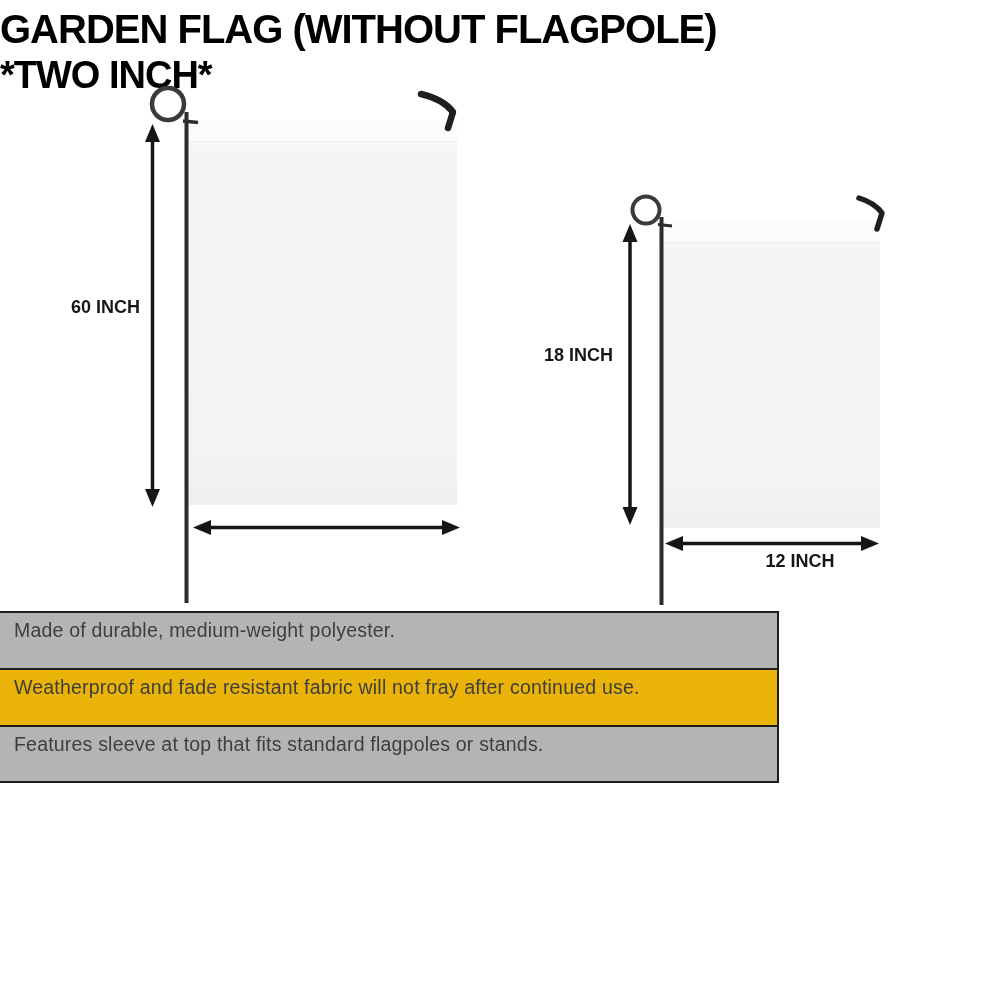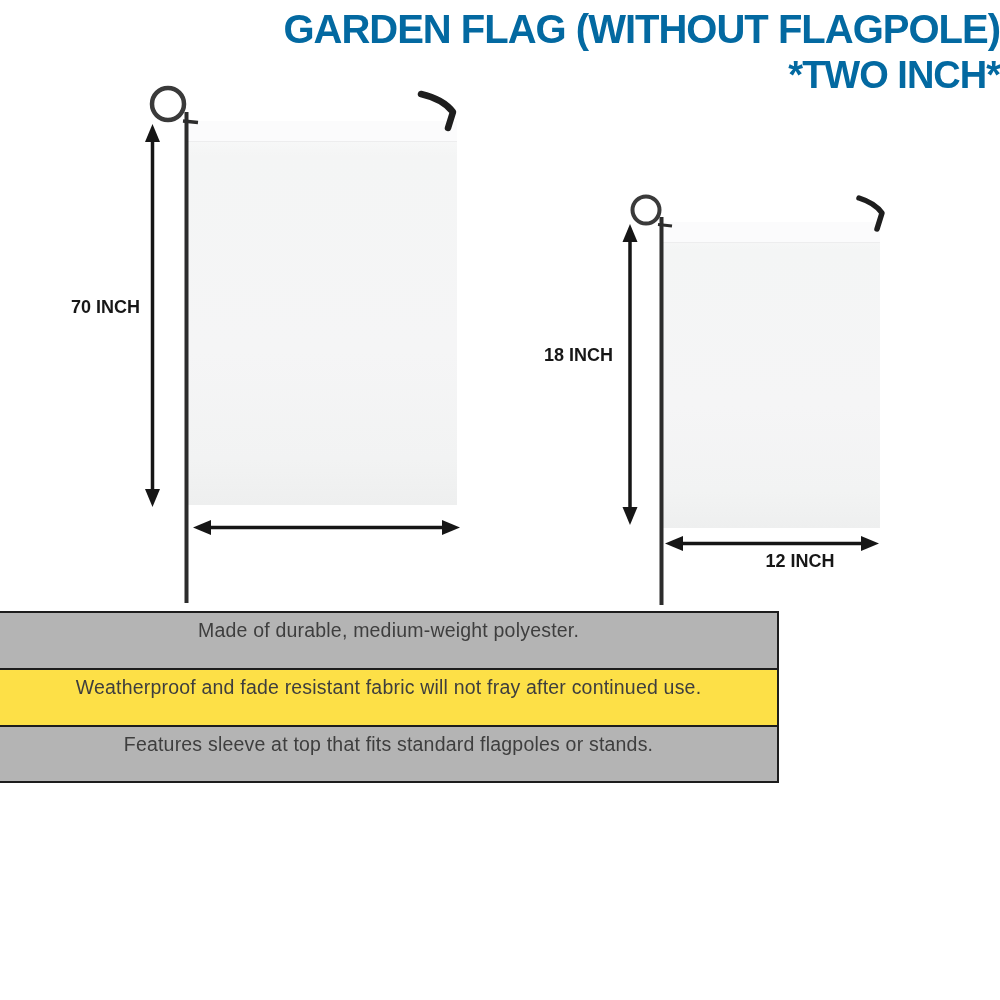--- a/index.html
+++ b/index.html
@@ -2,22 +2,22 @@
 <html><head>
 <meta charset="utf-8">
 <style>
   html,body{margin:0;padding:0;background:#ffffff;}
   .canvas{
     position:relative;width:1000px;height:1000px;background:#ffffff;overflow:hidden;
     font-family:"Liberation Sans", sans-serif;
   }
   
   .title{
-    position:absolute;top:6px;left:0;width:1000px;text-align:right;
-    color:#0369a1;font-weight:bold;letter-spacing:-1px;line-height:1.18;
+    position:absolute;top:6px;left:0;width:1000px;text-align:left;
+    color:#000000;font-weight:bold;letter-spacing:-1px;line-height:1.18;
   }
   .title .line1{font-size:40px;}
   .title .line2{font-size:38px;}
   
   .flag{
     position:absolute;
     background:linear-gradient(180deg,#fbfbfb 0%,#f4f5f5 9%,#f5f5f6 60%,#f2f3f3 88%,#eeefef 100%);
   }
   .flag .sleeve{
     position:absolute;top:0;left:0;right:0;height:20px;
@@ -32,29 +32,28 @@
     position:absolute;color:#171717;font-weight:bold;font-size:18px;letter-spacing:0px;
   }
   .dim-40{left:40px;top:297px;width:100px;text-align:right;}
   .dim-28{left:216px;top:535px;width:220px;text-align:center;}
   .dim-18{left:513px;top:345px;width:100px;text-align:right;}
   .dim-12{left:690px;top:551px;width:220px;text-align:center;}
   
   .features{
     position:absolute;left:0;top:611px;width:777px;
     border-right:2.5px solid #1d1d1d;
-    text-align:center;
   }
   .feature-row{
     box-sizing:border-box;height:57.2px;border-top:2.5px solid #1d1d1d;
     padding:6px 14px;font-size:19.5px;color:#3e3e3e;letter-spacing:0.2px;
   }
   .feature-row:last-child{border-bottom:2.5px solid #1d1d1d;}
   .feature-row.shaded{background:#b4b4b4;}
-  .feature-row.plain{background:#fde047;}
+  .feature-row.plain{background:#eab308;}
 </style>
 </head>
 <body>
 
 <div class="canvas">
 
   <div class="title">
     <div class="line1">GARDEN FLAG (WITHOUT FLAGPOLE)</div>
     <div class="line2">*TWO INCH*</div>
   </div>
@@ -100,21 +99,21 @@
       <polygon points="630,525 622.5,507 637.5,507" fill="#161616"></polygon>
     </g>
 
     <g>
       <line x1="681" y1="543.5" x2="862" y2="543.5" stroke="#161616" stroke-width="3.5"></line>
       <polygon points="665,543.5 683,536 683,551" fill="#161616"></polygon>
       <polygon points="879,543.5 861,536 861,551" fill="#161616"></polygon>
     </g>
   </svg>
 
-  <div class="dim-label dim-40">70 INCH</div>
+  <div class="dim-label dim-40">60 INCH</div>
   <div class="dim-label dim-18">18 INCH</div>
   <div class="dim-label dim-12">12 INCH</div>
 
   <div class="features">
     <div class="feature-row shaded">Made of durable, medium-weight polyester.</div>
     <div class="feature-row plain">Weatherproof and fade resistant fabric will not fray after continued use.</div>
     <div class="feature-row shaded">Features sleeve at top that fits standard flagpoles or stands.</div>
   </div>
 
 </div>

